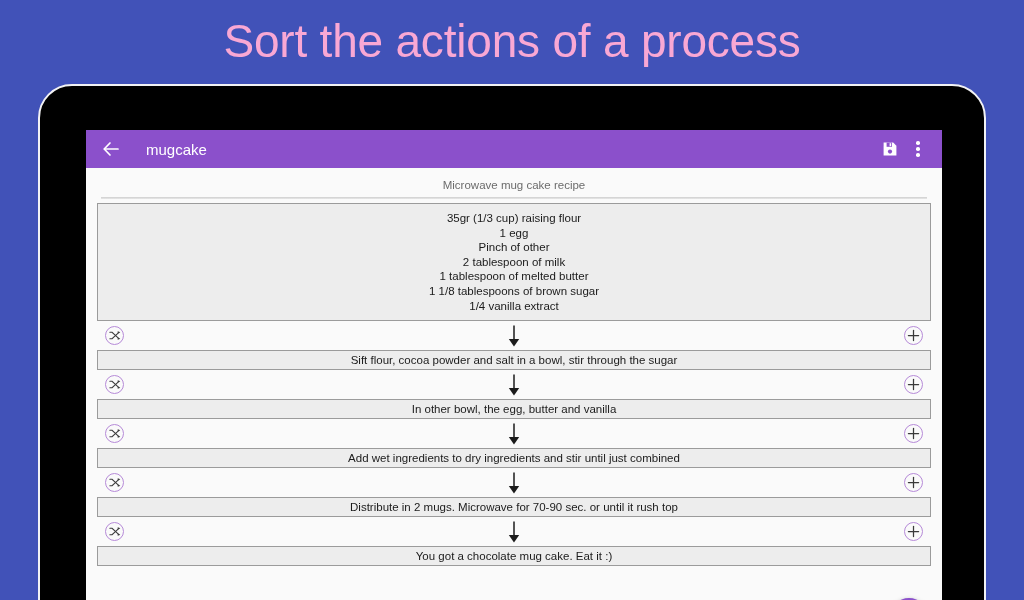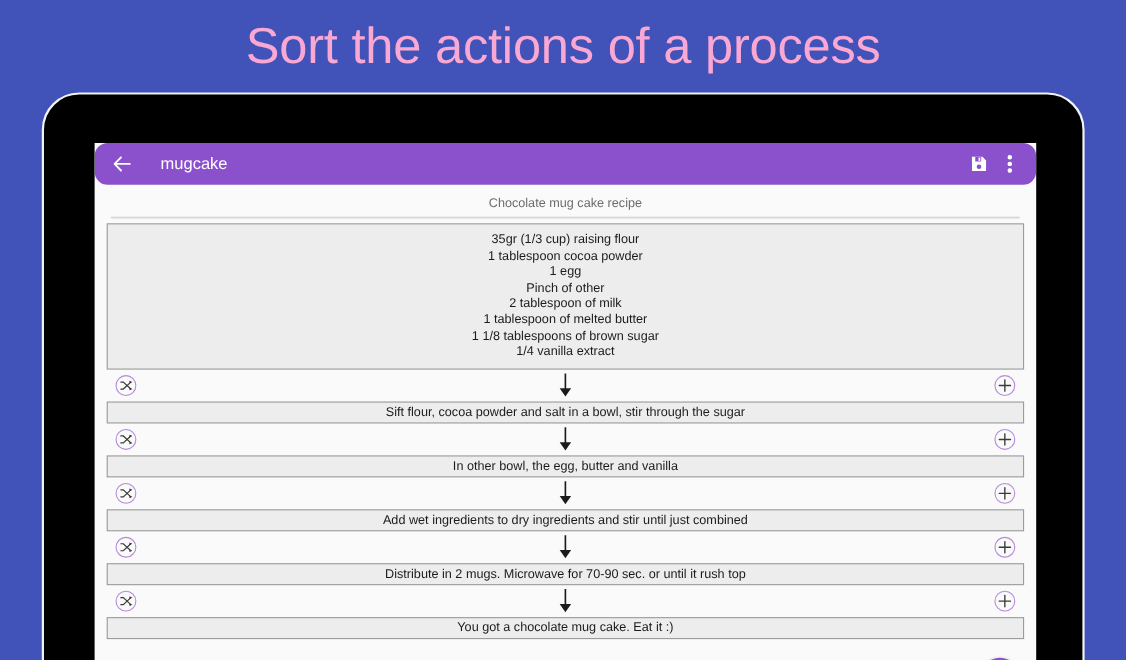--- a/index.html
+++ b/index.html
@@ -57,21 +57,20 @@
   }
 
   
   .app-bar {
     height: 38px;
     background: #8b50cb;
     display: flex;
     align-items: center;
     padding: 0 10px 0 12px;
     flex-shrink: 0;
-    border-radius: 12px;
   }
 
   .appbar-back {
     width: 26px;
     height: 26px;
     display: flex;
     align-items: center;
     justify-content: center;
     cursor: pointer;
   }
@@ -234,27 +233,26 @@
         <span class="dots-icon">
           <i></i>
             <i></i>
             <i></i>
         </span>
       </div>
     </div>
 
     <div class="content">
 
-      <div class="recipe-title">Chocolate mug cake recipe</div>
+      <div class="recipe-title">Microwave mug cake recipe</div>
 
       <div class="title-divider"></div>
 
       <div class="panel" id="ingredients-panel">
           <div class="ingredient-line">35gr (1/3 cup) raising flour</div>
-          <div class="ingredient-line">1 tablespoon cocoa powder</div>
           <div class="ingredient-line">1 egg</div>
           <div class="ingredient-line">Pinch of other</div>
           <div class="ingredient-line">2 tablespoon of milk</div>
           <div class="ingredient-line">1 tablespoon of melted butter</div>
           <div class="ingredient-line">1 1/8 tablespoons of brown sugar</div>
           <div class="ingredient-line">1/4 vanilla extract</div>
         </div>
 
       <div id="steps-container">
           <div class="connector-row">

